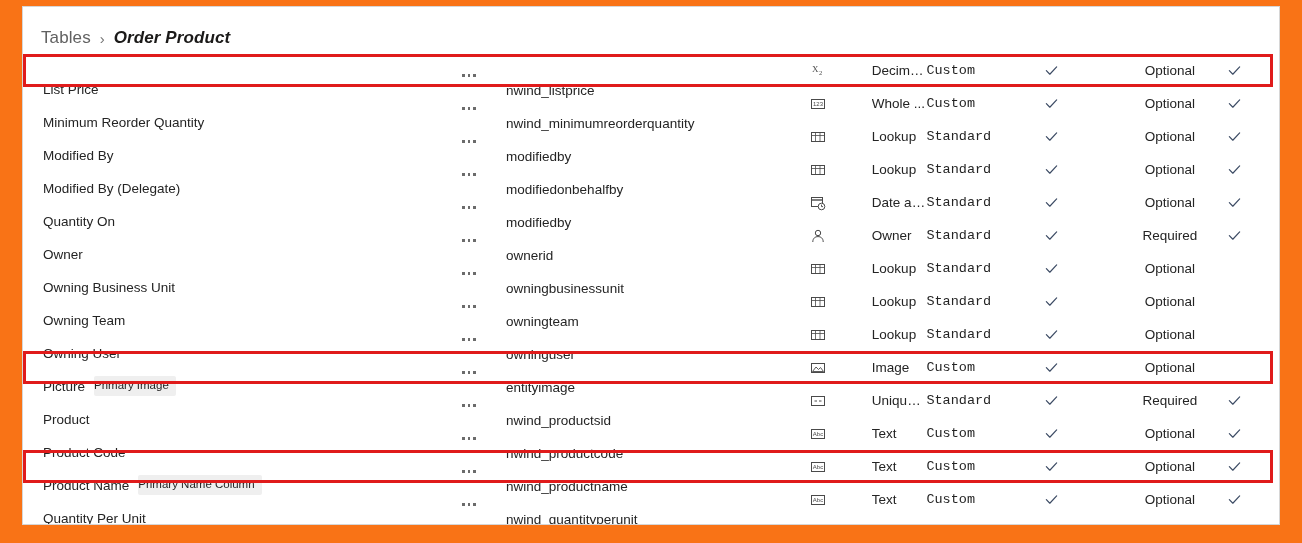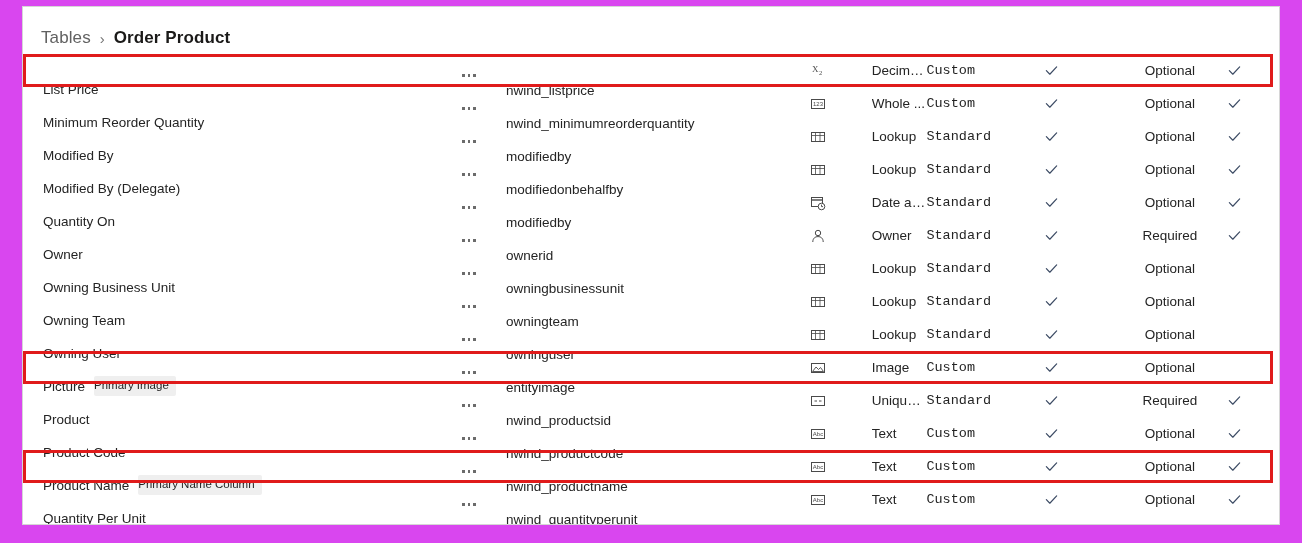--- a/index.html
+++ b/index.html
@@ -6,21 +6,21 @@
   html, body {
     margin: 0; padding: 0;
     width: 1302px; height: 543px;
     background: #ffffff;
     font-family: "Liberation Sans", sans-serif;
     overflow: hidden;
   }
   #root {
     position: relative;
     width: 1302px; height: 543px;
-    background: #d946ef;
+    background: #f97316;
   }
   
   .panel {
     position: absolute;
     left: 22px; top: 6px;
     width: 1258px; height: 519px;
     border: 1px solid #d6d6d6;
     background: #ffffff;
     overflow: hidden;
   }
@@ -42,20 +42,21 @@
     margin: 0 9px;
     font-size: 15px;
     color: #757575;
     line-height: 1;
   }
   .bc-current {
     font-size: 17px;
     font-weight: 700;
     color: #1b1a19;
     letter-spacing: .1px;
+    font-style: italic;
   }
   
   .grid {
     position: absolute;
     left: 0; top: 47px;
     width: 1256px;
   }
   .row {
     position: relative;
     display: flex;

